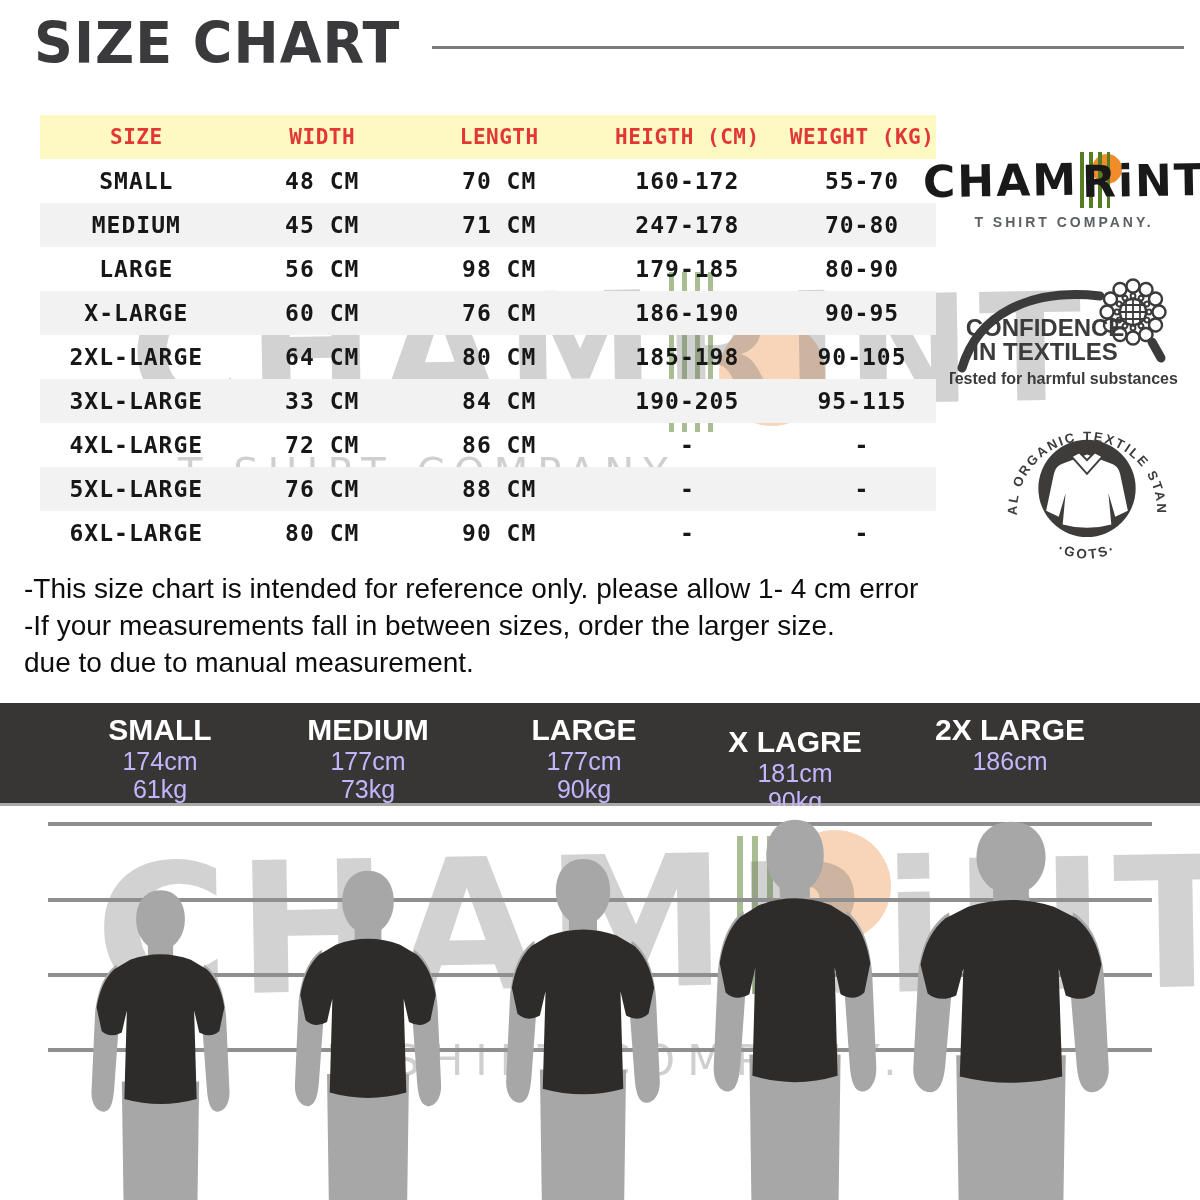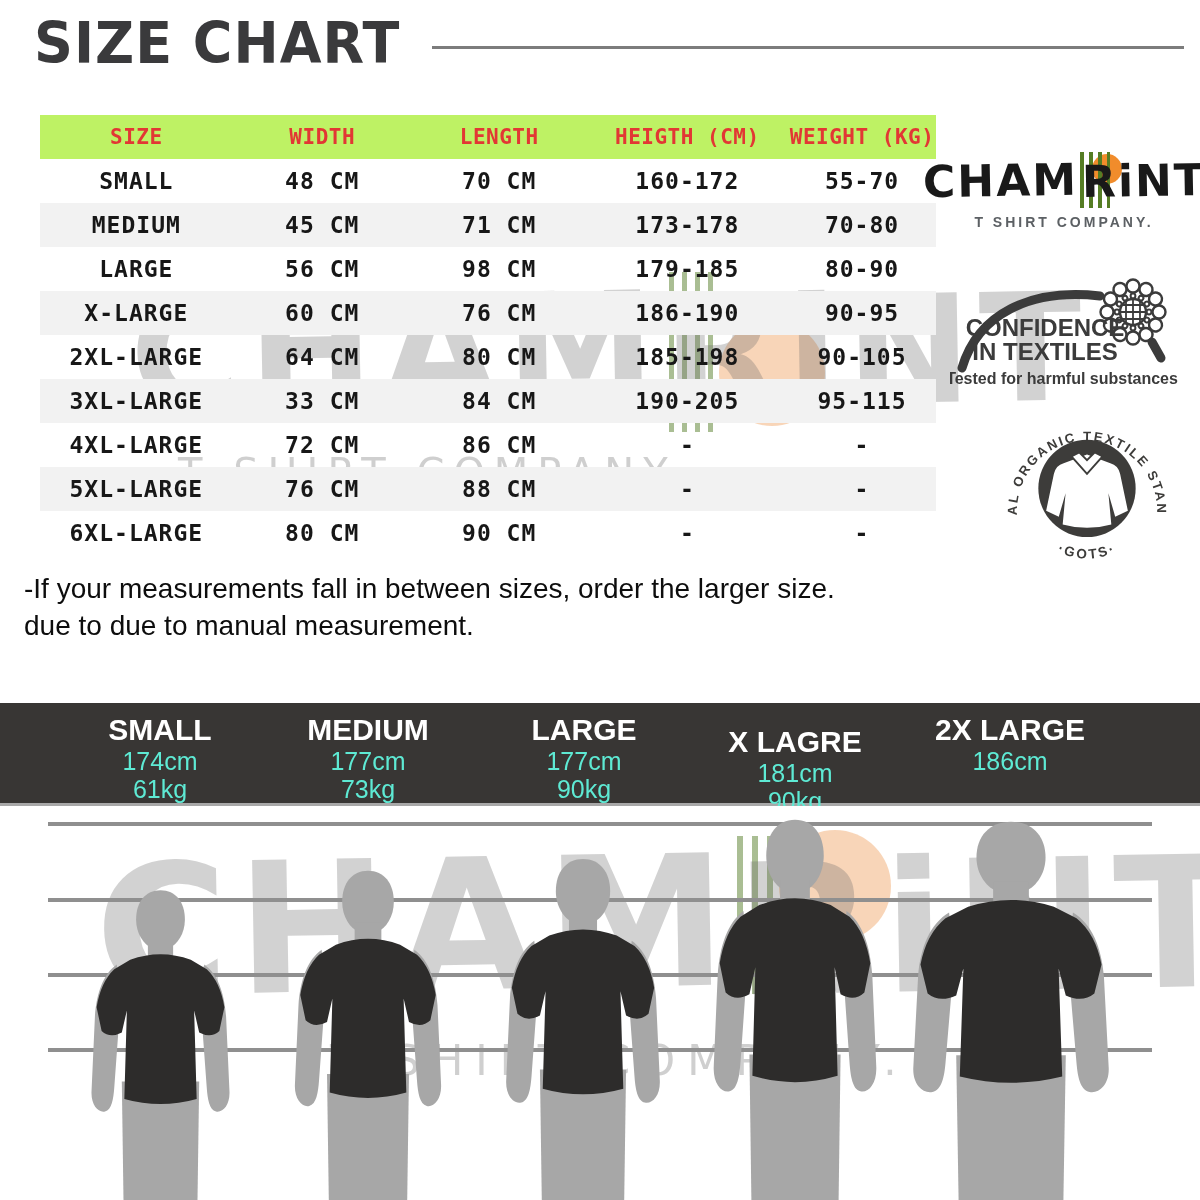--- a/index.html
+++ b/index.html
@@ -9,21 +9,21 @@
   
   .page-title{position:absolute;left:34px;top:10px;font-family:"DejaVu Sans",sans-serif;
               font-weight:800;font-size:54px;color:#3a3a3c;letter-spacing:1px;
               transform:scaleY(1.06);transform-origin:top left;}
   .title-rule{position:absolute;left:432px;top:46px;width:752px;height:3px;background:#7c7c7c;}
 
   
   .size-table{position:absolute;left:40px;top:115px;width:896px;}
   .tr{display:grid;grid-template-columns:21.5% 20% 19.5% 22.5% 16.5%;
       height:44px;align-items:center;text-align:center;}
-  .tr.head{background:#bef264;}
+  .tr.head{background:#fef9c3;}
   .tr.alt{background:#f2f2f2;}
   .th{font-family:"DejaVu Sans Mono",monospace;font-weight:700;font-size:21px;
       color:#e23734;letter-spacing:.5px;}
   .td{font-family:"DejaVu Sans Mono",monospace;font-weight:700;font-size:23px;
       color:#171717;letter-spacing:1px;}
 
   
   .logo{position:absolute;left:938px;top:150px;width:252px;text-align:center;}
   .logo-row{display:flex;align-items:flex-end;justify-content:center;gap:2px;height:58px;}
   .logo-txt{font-family:"DejaVu Sans",sans-serif;font-weight:800;font-size:44px;
@@ -41,21 +41,21 @@
   
   .attention{position:absolute;left:24px;top:570px;width:930px;}
   .attn-head{font-size:29px;font-weight:700;margin-bottom:4px;}
   .attn-line{font-size:28px;color:#0d0d0d;line-height:37px;}
 
   
   .size-bar{position:absolute;left:0;top:703px;width:1200px;height:100px;
             background:#383634;border-bottom:3px solid #a8a8a8;}
   .bar-col{position:absolute;top:10px;width:230px;text-align:center;color:#fff;}
   .bar-label{font-size:30px;font-weight:700;line-height:34px;}
-  .bar-val{font-size:25px;color:#5eead4;line-height:28px;}
+  .bar-val{font-size:25px;color:#c4b5fd;line-height:28px;}
 
   
   .lineup{position:absolute;left:0;top:806px;width:1200px;height:394px;background:#fff;}
   .lineup-line{position:absolute;left:48px;width:1104px;height:4px;background:#8f8f8f;}
   .fig{position:absolute;bottom:0;}
 
   
   .wm{position:absolute;pointer-events:none;}
   .wm-row{display:flex;align-items:flex-end;}
   .wm-txt{font-family:"DejaVu Sans",sans-serif;font-weight:800;color:rgba(105,105,105,.30);
@@ -98,21 +98,21 @@
         <div class="td">SMALL</div>
         <div class="td">48 CM</div>
         <div class="td">70 CM</div>
         <div class="td">160-172</div>
         <div class="td">55-70</div>
       </div>
       <div class="tr alt">
         <div class="td">MEDIUM</div>
         <div class="td">45 CM</div>
         <div class="td">71 CM</div>
-        <div class="td">173-178</div>
+        <div class="td">247-178</div>
         <div class="td">70-80</div>
       </div>
       <div class="tr">
         <div class="td">LARGE</div>
         <div class="td">56 CM</div>
         <div class="td">98 CM</div>
         <div class="td">179-185</div>
         <div class="td">80-90</div>
       </div>
       <div class="tr alt">
@@ -261,20 +261,21 @@
       <textPath href="#gotsTop" startOffset="50%" text-anchor="middle">GLOBAL ORGANIC TEXTILE STANDARD</textPath>
     </text>
     <text font-family="Liberation Sans,sans-serif" font-size="14" font-weight="700" fill="#3d3c3a" letter-spacing="2.5">
       <textPath href="#gotsBot" startOffset="50%" text-anchor="middle">·GOTS·</textPath>
     </text>
   </svg>
 </div>
 
 <div class="attention">
   <div id="attn-lines">
+      <div class="attn-line">-This size chart is intended for reference only. please allow 1- 4 cm error</div>
       <div class="attn-line">-If your measurements fall in between sizes, order the larger size.</div>
       <div class="attn-line">due to due to manual measurement.</div>
     </div>
 </div>
 
 <div class="size-bar" id="size-bar">
     <div class="bar-col" style="left: 45px;">
       <div class="bar-label">SMALL</div>
       <div class="bar-val">174cm</div>
       <div class="bar-val">61kg</div>

